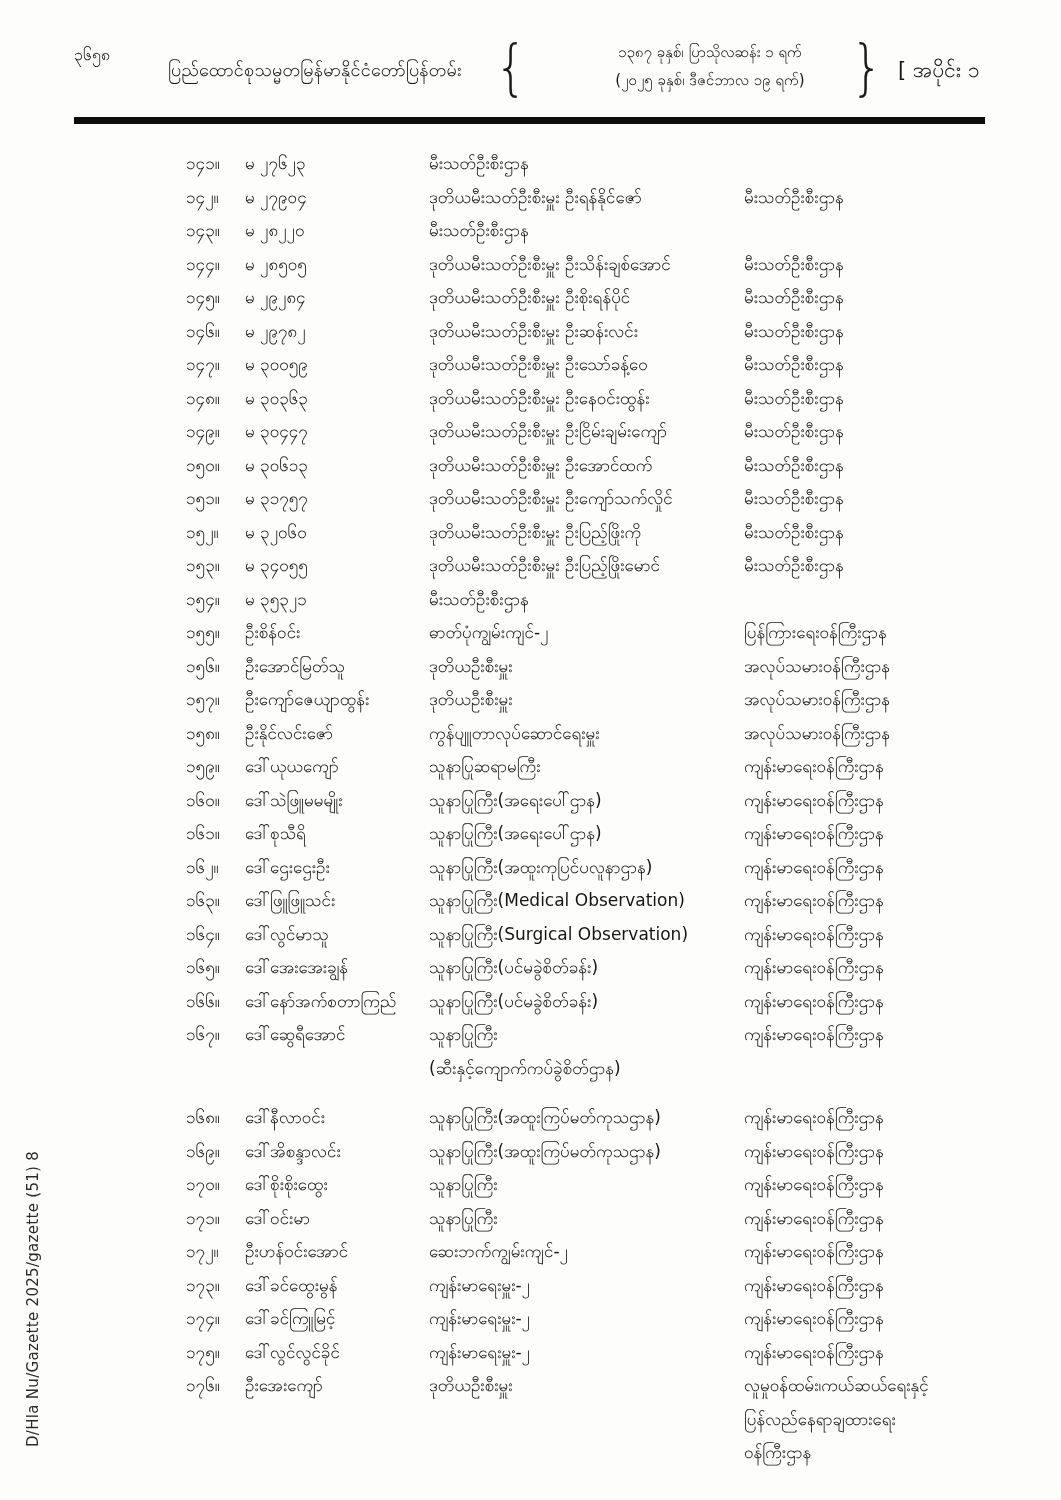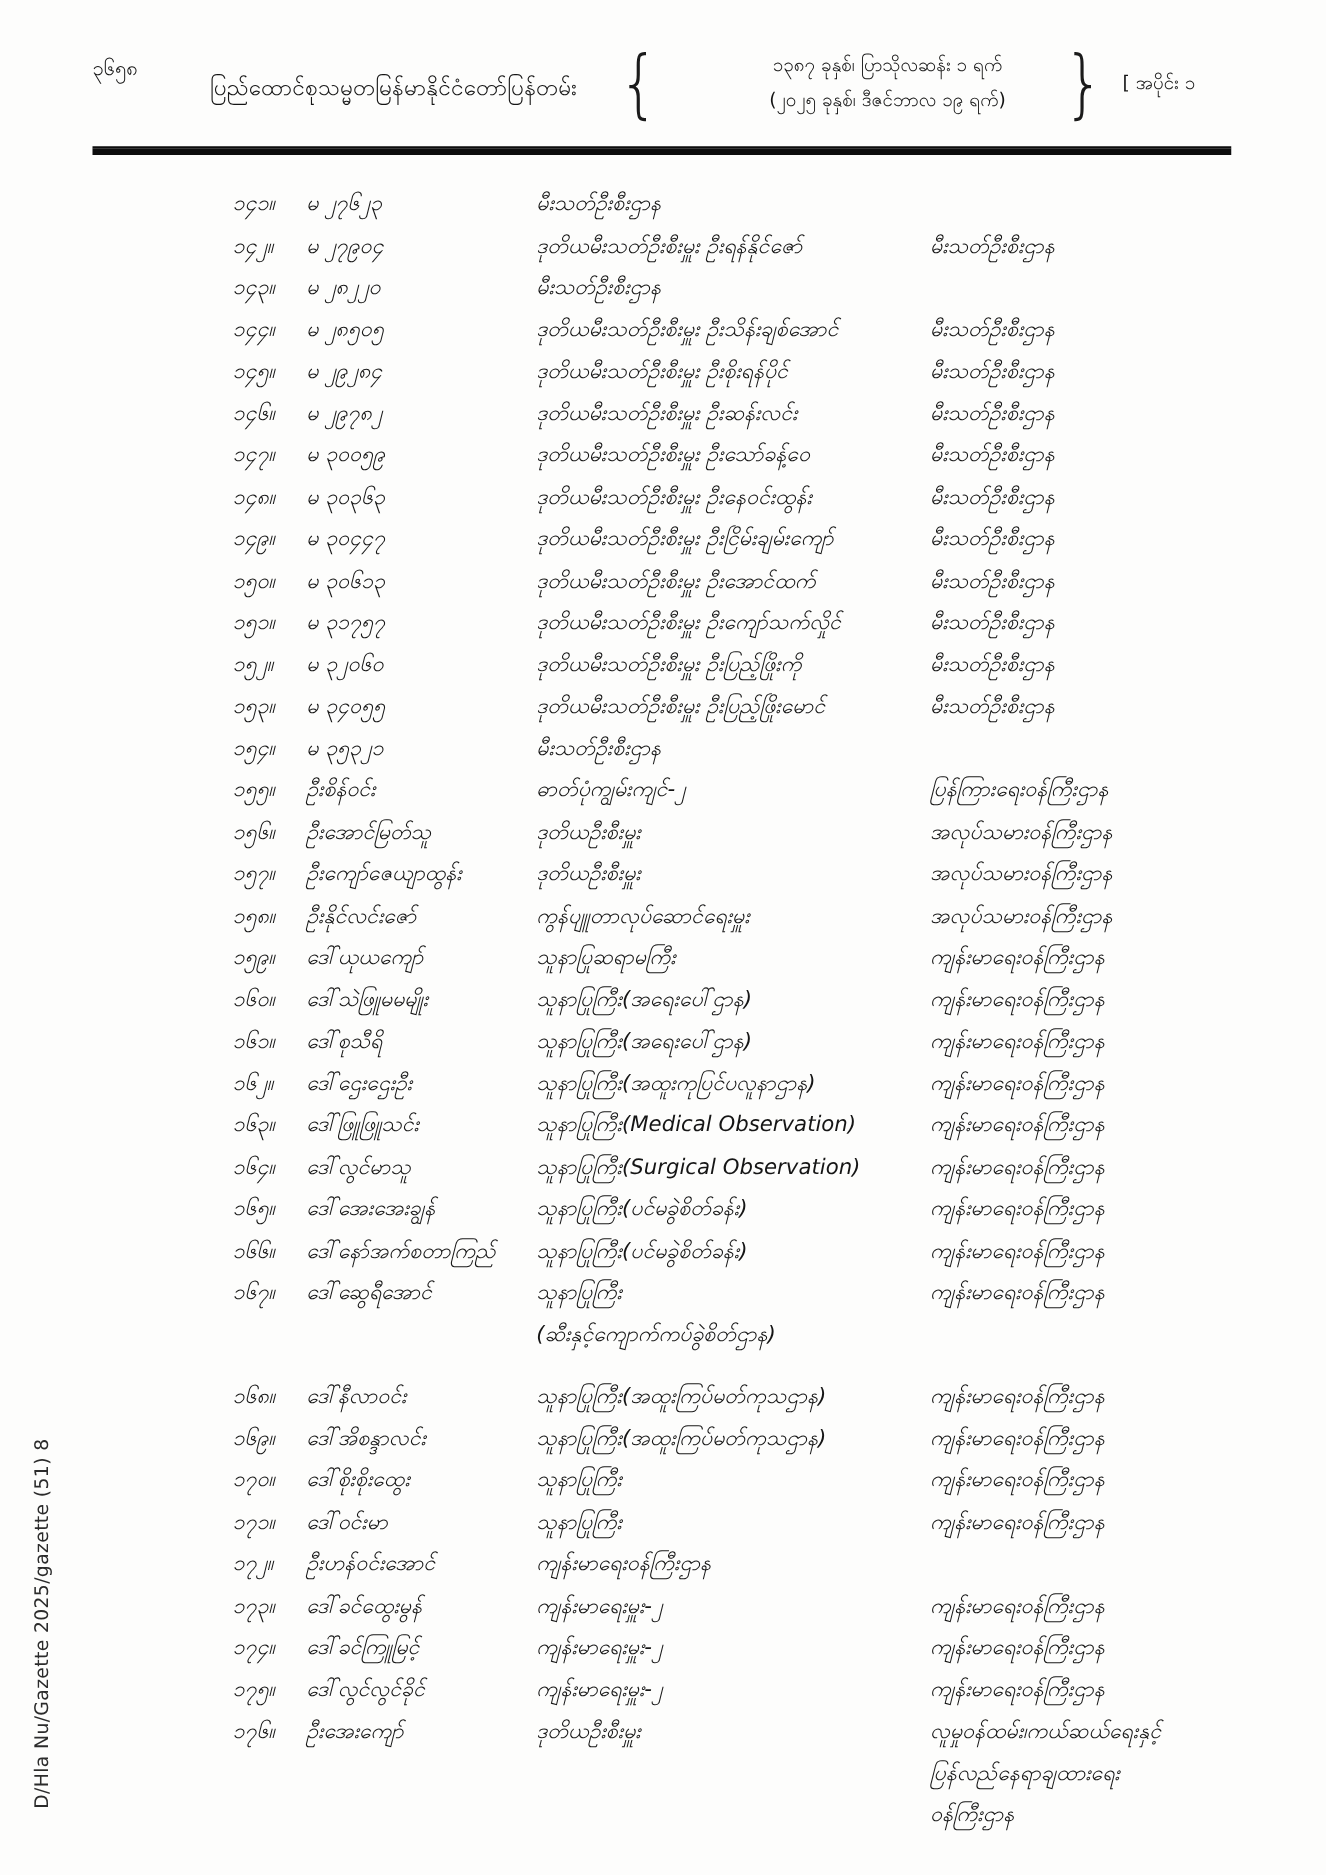--- a/index.html
+++ b/index.html
@@ -31,37 +31,36 @@
     transform: scaleX(0.85);
   }
   .brace-left  { left: 492px; }
   .brace-right { left: 848px; }
   .date-block {
     position: absolute; left: 560px; top: 2px; width: 300px;
     text-align: center; font-size: 15px; line-height: 28px;
   }
   .part-label {
     position: absolute; left: 898px; top: 20px;
-    font-size: 15px;
+    font-size: 21px;
   }
   .double-rule {
     position: absolute; left: 74px; top: 117px; width: 911px;
     height: 4px;
     border-top: 2px solid #0d0d0d;
     border-bottom: 5px solid #0d0d0d;
   }
   .roster {
     position: absolute; left: 0; top: 147px; width: 1061px;
     padding-left: 186px;
   }
   .row {
     display: grid;
     grid-template-columns: 59px 184px 315px 210px;
     align-items: start;
-    font-style: italic;
   }
   .row.gap-after { margin-bottom: 16px; }
   .cell { font-size: 17px; line-height: 33.5px; white-space: nowrap; }
   .cell .line { white-space: nowrap; }
   .side-note {
     position: absolute; left: 24px; top: 1447px;
     transform: rotate(-90deg); transform-origin: left top;
     font-size: 15px; color: #2b2b2b; white-space: nowrap;
     letter-spacing: 0.3px;
   }
@@ -510,20 +509,23 @@
         <div class="line">ကျန်းမာရေးဝန်ကြီးဌာန</div>
       </div>
     </div>
     <div class="row">
       <div class="cell no">
         <div class="line">၁၇၂။</div>
       </div>
       <div class="cell name">
         <div class="line">ဦးဟန်ဝင်းအောင်</div>
       </div>
+      <div class="cell position">
+        <div class="line">ဆေးဘက်ကျွမ်းကျင်-၂</div>
+      </div>
       <div class="cell department">
         <div class="line">ကျန်းမာရေးဝန်ကြီးဌာန</div>
       </div>
     </div>
     <div class="row">
       <div class="cell no">
         <div class="line">၁၇၃။</div>
       </div>
       <div class="cell name">
         <div class="line">ဒေါ်ခင်ထွေးမွန်</div>

